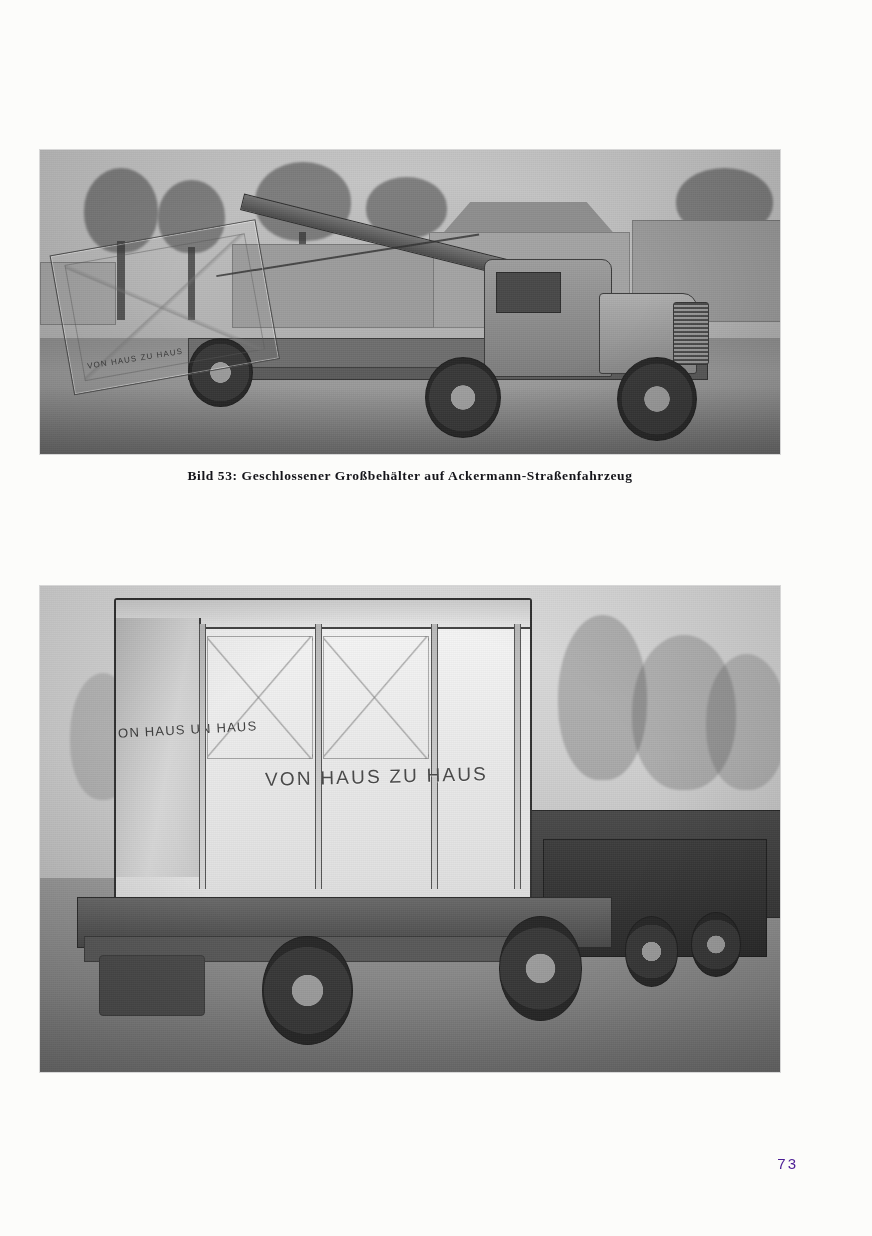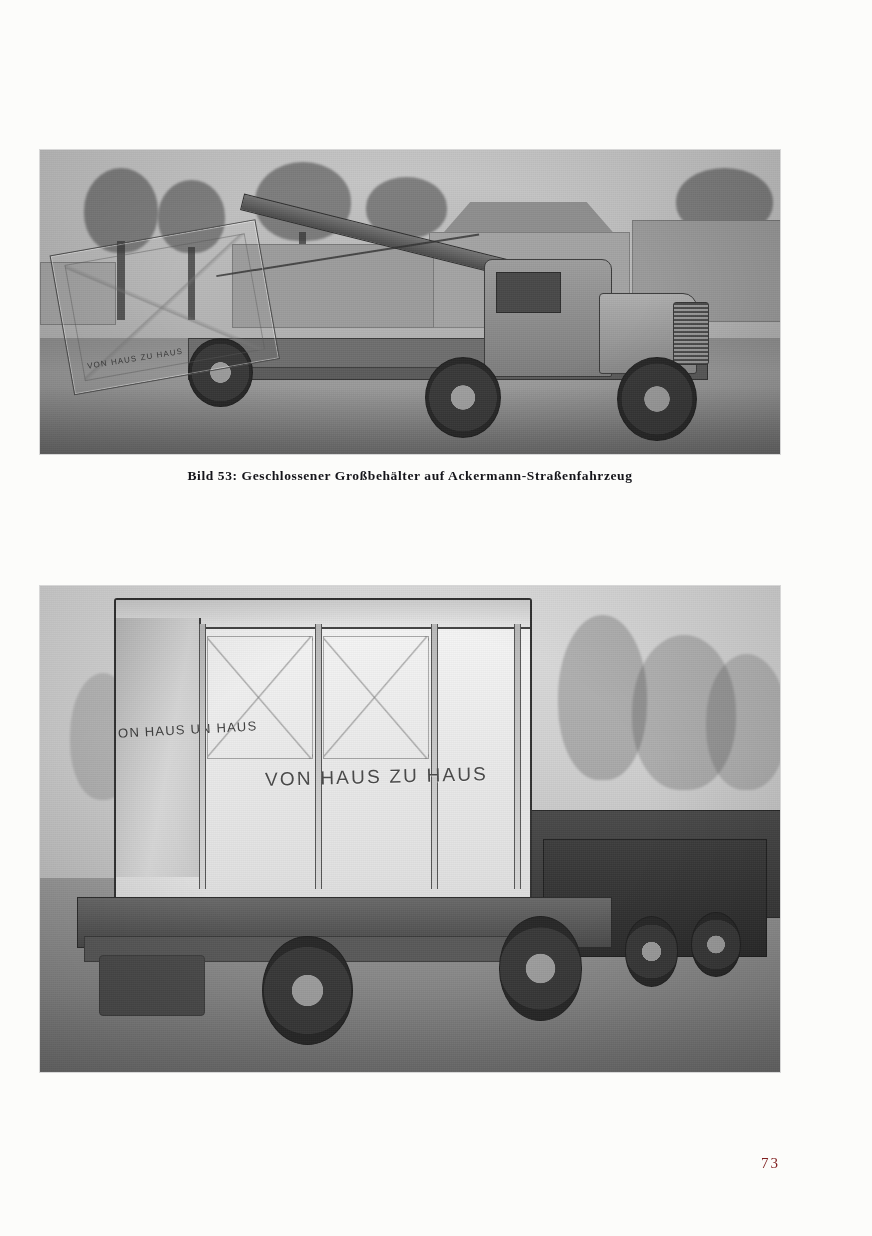--- a/index.html
+++ b/index.html
@@ -45,26 +45,26 @@
     text-align: center;
     font-family: "Liberation Serif", serif;
     font-size: 13.5px;
     letter-spacing: 0.6px;
     color: #15151a;
     font-weight: 700;
   }
 
   .page-number {
     position: absolute;
-    right: 92px;
+    right: 74px;
     top: 1155px;
-    font-family: Liberation Serif, serif;
+    font-family: Liberation Sans, sans-serif;
     font-size: 15px;
     letter-spacing: 2px;
-    color: #7f1d1d;
+    color: #4c1d95;
   }
 
   
   .sky53 {
     position: absolute; left: 0; top: 0; width: 100%; height: 64%;
     background: linear-gradient(#c9c9c5 0%, #bdbdb8 40%, #b0b0ab 100%);
   }
   .ground53 {
     position: absolute; left: 0; bottom: 0; width: 100%; height: 38%;
     background: linear-gradient(#8e8e8a 0%, #9b9b97 30%, #86868200 100%), #91918d;

